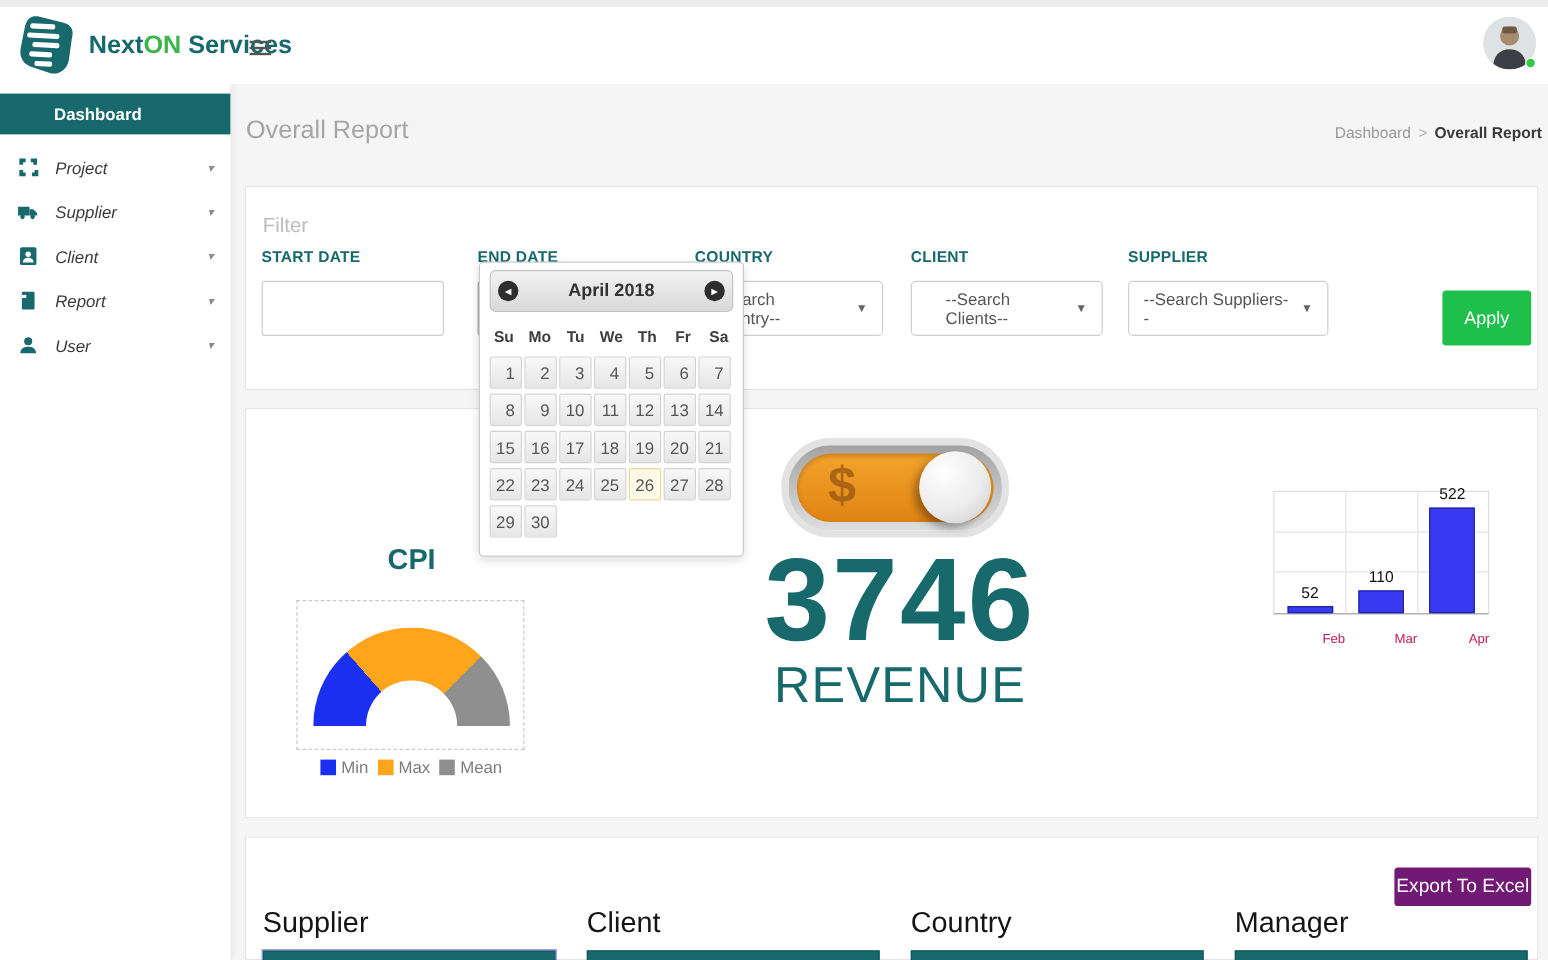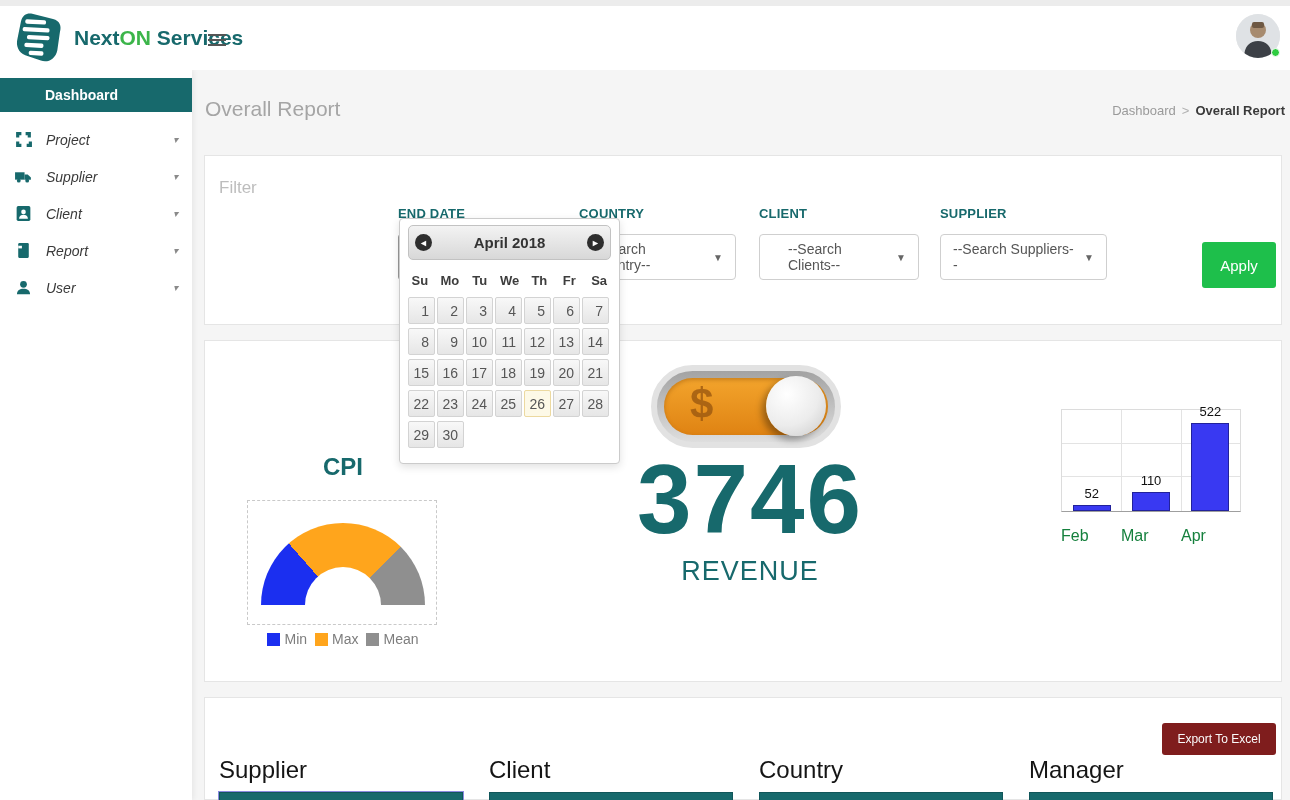--- a/index.html
+++ b/index.html
@@ -91,35 +91,35 @@
     border:6px solid #e2e2e2; border-radius:42px; background:linear-gradient(180deg,#a3a3a3,#dedede); padding:7px; }
   #toggle-track { width:100%; height:100%; border-radius:29px;
     background:linear-gradient(180deg,#f3a42c,#df8313); position:relative; box-shadow:inset 0 2px 4px rgba(120,60,0,.35); }
   #toggle-symbol { position:absolute; left:26px; top:2px; font-size:42px; font-weight:bold; color:rgba(150,84,15,.75); }
   #toggle-knob { position:absolute; right:2px; top:-2px; width:60px; height:60px; border-radius:50%;
     background:radial-gradient(circle at 35% 30%, #ffffff 0%, #ececec 55%, #c9c9c9 100%);
     box-shadow:-4px 4px 7px rgba(0,0,0,.35); cursor:pointer; }
 
   #revenue-block { position:absolute; left:345px; top:108px; width:400px; text-align:center; }
   #revenue-value { font-size:98px; font-weight:bold; color:#17696c; line-height:100px; letter-spacing:2px; }
-  #revenue-label { font-size:27px; color:#17696c; line-height:44px; letter-spacing:1px; }
+  #revenue-label { font-size:42px; color:#17696c; line-height:44px; letter-spacing:1px; }
 
   #complete-block { position:absolute; left:850px; top:112px; width:196px; }
   #bar-plot { position:absolute; left:6px; top:68px; width:180px; height:103px;
     border:1px solid #dcdcdc; border-bottom:1px solid #9f9f9f; background:#fff; }
   .gridline-h { position:absolute; left:0; width:100%; height:1px; background:#e3e3e3; }
   .gridline-v { position:absolute; top:0; height:100%; width:1px; background:#e3e3e3; }
   .bar { position:absolute; bottom:0; width:38px; background:#3939f2; border:1px solid #22229b; }
   .bar-value { position:absolute; width:60px; text-align:center; font-size:13px; color:#111; }
   #bar-labels { position:absolute; left:6px; top:186px; width:180px; display:flex; }
-  .bar-cat { flex:1; text-align:left; font-size:16px; color:#15803d; }
-
-  
-  #export-btn { position:absolute; left:957px; top:25px; width:114px; height:32px; background:#7f1d1d;
-    color:#fafafa; font-size:12px; border:none; border-radius:3px; cursor:pointer; }
+  .bar-cat { flex:1; text-align:right; font-size:11px; color:#be185d; }
+
+  
+  #export-btn { position:absolute; left:957px; top:25px; width:114px; height:32px; background:#701a75;
+    color:#fafafa; font-size:16px; border:none; border-radius:3px; cursor:pointer; }
   .tcol { position:absolute; top:58px; width:244px; }
   .tcol-title { font-size:24px; color:#151515; margin-bottom:8px; }
   .tcol-bar { height:28px; background:#17696c; border:1px solid #11565a; }
   #tcol-0 { left:14px; } #tcol-0 .tcol-bar { outline:1px solid #8a8ae0; }
   #tcol-1 { left:284px; } #tcol-2 { left:554px; } #tcol-3 { left:824px; }
 </style>
 </head>
 <body>
 
 <div id="top-strip"></div>
@@ -207,20 +207,24 @@
 
 <div id="main">
   <div id="page-title">Overall Report</div>
   <div id="breadcrumb">
     <span class="bc-parent">Dashboard</span><span class="bc-sep">&gt;</span><span class="bc-current">Overall Report</span>
   </div>
 
   <div class="panel" id="filter-panel">
     <div id="filter-title">Filter</div>
 
+    <div class="f-field" id="f-start">
+      <div class="f-label">START DATE</div>
+      <div class="f-input"><span></span></div>
+    </div>
 
     <div class="f-field" id="f-end">
       <div class="f-label">END DATE</div>
       <div class="f-input focused"><span class="caret-bar"></span><span></span></div>
     </div>
 
     <div class="f-field" id="f-country">
       <div class="f-label">COUNTRY</div>
       <div class="f-select">
           <span>--Search Country--</span>

